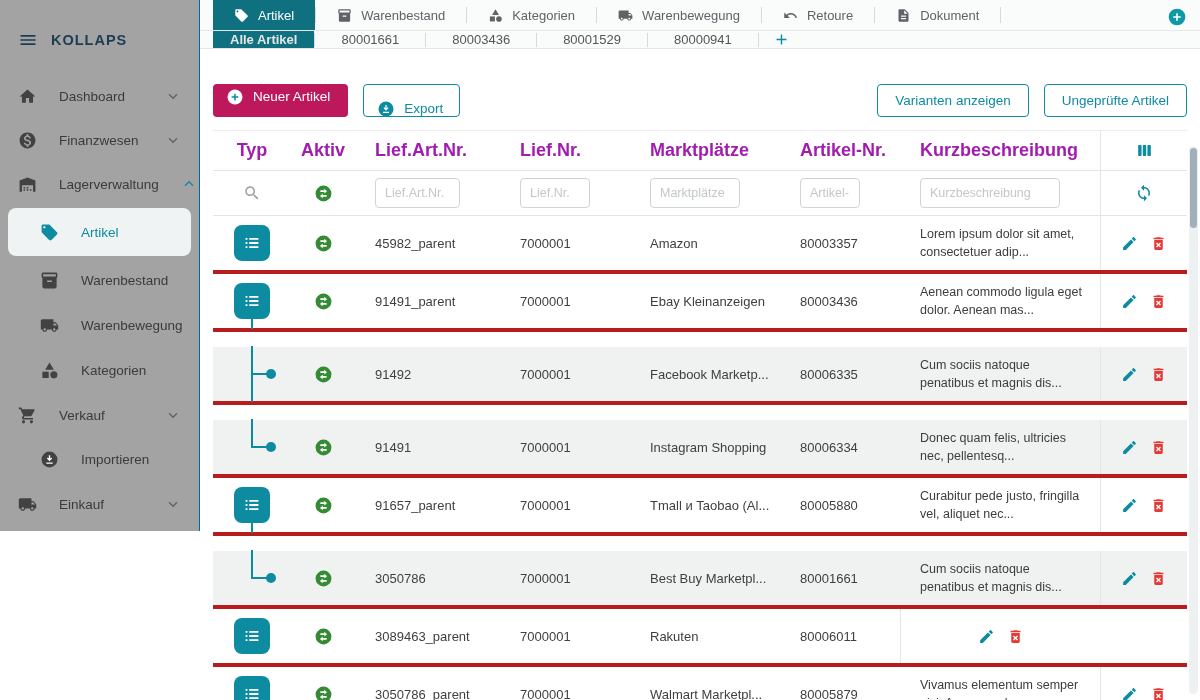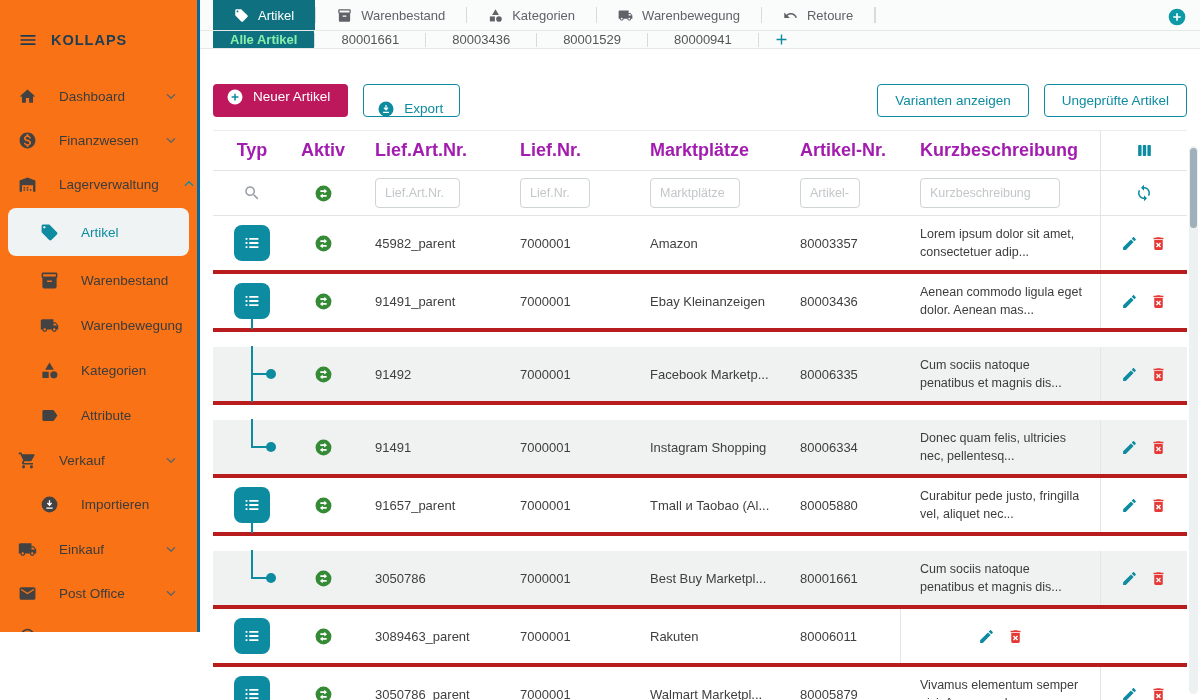--- a/index.html
+++ b/index.html
@@ -1,21 +1,21 @@
 <!DOCTYPE html>
 <html><head>
 <meta charset="utf-8">
 <style>
   * { margin:0; padding:0; box-sizing:border-box; }
   html,body { width:1200px; height:700px; overflow:hidden; }
   body { font-family:"Liberation Sans","DejaVu Sans",sans-serif; background:#fff; color:#3a3a3a; }
   .app { display:flex; width:1200px; height:700px; position:relative; }
 
   
-  .sidebar { width:200px; height:632px; background:#f97316; border-right:3px solid #0369a1; flex:0 0 200px; overflow:hidden; }
+  .sidebar { width:200px; height:531px; background:#a3a3a3; border-right:1px solid #0369a1; flex:0 0 200px; overflow:hidden; }
   .side-header { display:flex; align-items:center; gap:13px; padding:30px 18px 10px 18px; }
   .burger { width:20px; height:20px; color:#1d3d52; cursor:pointer; }
   .burger svg { width:20px; height:20px; fill:currentColor; }
   .brand { font-size:14.5px; font-weight:bold; letter-spacing:1px; color:#1d3d52; }
   .nav { margin-top:14px; }
   .nav-item { display:flex; align-items:center; gap:22px; height:44px; padding:0 18px; cursor:pointer; color:#3b3b3b; font-size:13.5px; }
   .nav-item .nav-ic { width:19px; height:19px; color:#424242; flex:0 0 19px; display:flex; align-items:center; }
   .nav-item .nav-ic svg { width:19px; height:19px; fill:currentColor; }
   .nav-item .nav-label { flex:1; white-space:nowrap; }
   .nav-item .nav-chev { width:16px; height:16px; color:#5f6368; }
@@ -32,21 +32,21 @@
   .wtab { height:30px; display:flex; align-items:center; gap:9px; padding:0 21px; font-size:13px; color:#5f6368; cursor:pointer; white-space:nowrap; }
   .wtab .tab-ic { width:15px; height:15px; display:flex; }
   .wtab .tab-ic svg { width:15px; height:15px; fill:currentColor; }
   .wtab.active { background:#0f7180; color:#fff; }
   .tab-sep { width:1px; height:16px; background:#d8dadb; margin-bottom:7px; }
   .addbtn { position:absolute; right:13px; top:7px; width:20px; height:20px; color:#0d9aa6; cursor:pointer; }
   .addbtn svg { width:20px; height:20px; }
 
   .tabbar2 { height:30px; background:#fafbfb; border-bottom:1px solid #e6e8e8; display:flex; align-items:stretch; padding-left:13px; }
   .stab { display:flex; align-items:center; padding:0 26px; font-size:13px; color:#555; cursor:pointer; white-space:nowrap; }
-  .stab.active { background:#0f7180; color:#86efac; font-weight:bold; padding:0 17px; }
+  .stab.active { background:#0f7180; color:#e5e5e5; font-weight:bold; padding:0 17px; }
   .stab-sep { width:1px; height:14px; background:#d8dadb; align-self:center; }
   .subadd { display:flex; align-items:center; margin-left:14px; color:#0d8ba1; cursor:pointer; }
   .subadd svg { width:17px; height:17px; fill:currentColor; }
 
   .content { flex:1; background:#fff; position:relative; }
   .toolbar { display:flex; align-items:center; padding:35px 13px 0 13px; gap:15px; }
   .btn { height:33px; border-radius:4px; display:flex; align-items:center; gap:9px; font-size:13.5px; cursor:pointer; border:none; font-family:inherit; }
   .btn-primary { background:#be185d; color:#fff; padding:0 18px 8px 13px; font-weight:500; }
   .btn-primary svg { width:18px; height:18px; }
   .btn-outline { background:#fff; border:1px solid #0d8ba1; color:#0d8ba1; padding:16px 16px 0 13px; }
@@ -172,28 +172,20 @@
         <div class="nav-item sub">
           <span class="nav-ic">
             <svg viewBox="0 0 24 24">
               <path d="M12 2l-5.5 9h11L12 2z"></path>
               <circle cx="17.5" cy="17.5" r="4.5"></circle>
               <path d="M3 13.5h8v8H3z"></path>
             </svg>
           </span>
           <span class="nav-label">Kategorien</span>
         </div>
-        <div class="nav-item sub">
-          <span class="nav-ic">
-            <svg viewBox="0 0 24 24">
-              <path d="M17.6 5.8C17.3 5.3 16.7 5 16 5H5C3.9 5 3 5.9 3 7v10c0 1.1.9 2 2 2h11c.7 0 1.3-.3 1.6-.8L22 12l-4.4-6.2z"></path>
-            </svg>
-          </span>
-          <span class="nav-label">Attribute</span>
-        </div>
         <div class="nav-item">
           <span class="nav-ic">
             <svg viewBox="0 0 24 24">
               <path d="M7 18c-1.1 0-2 .9-2 2s.9 2 2 2 2-.9 2-2-.9-2-2-2zM1 2v2h2l3.6 7.6-1.4 2.4c-.1.3-.2.6-.2 1 0 1.1.9 2 2 2h12v-2H7.4c-.1 0-.2-.1-.2-.2v-.1l.9-1.7h7.4c.8 0 1.4-.4 1.8-1l3.6-6.5c.1-.2.1-.3.1-.5 0-.6-.4-1-1-1H5.2L4.3 2H1zm16 16c-1.1 0-2 .9-2 2s.9 2 2 2 2-.9 2-2-.9-2-2-2z"></path>
             </svg>
           </span>
           <span class="nav-label">Verkauf</span>
           <span class="nav-chev "><svg viewBox="0 0 24 24">
               <path d="M6 9.5l6 6 6-6" fill="none" stroke="currentColor" stroke-width="2"></path>
             </svg></span>
@@ -287,20 +279,28 @@
           <span class="tab-sep"></span>
           <div class="wtab">
             <span class="tab-ic">
               <svg viewBox="0 0 24 24">
                 <path d="M12.5 8c-2.7 0-5.1 1-6.9 2.6L2 7v9h9l-3.6-3.6c1.4-1.2 3.1-1.9 5.1-1.9 3.5 0 6.6 2.3 7.6 5.5l2.4-.8C21.1 11 17.2 8 12.5 8z"></path>
               </svg>
             </span>
             <span>Retoure</span>
           </div>
           <span class="tab-sep"></span>
+          <div class="wtab">
+            <span class="tab-ic">
+              <svg viewBox="0 0 24 24">
+                <path d="M14 2H6c-1.1 0-2 .9-2 2v16c0 1.1.9 2 2 2h12c1.1 0 2-.9 2-2V8l-6-6zm2 16H8v-2h8v2zm0-4H8v-2h8v2zm-3-5V3.5L18.5 9H13z"></path>
+              </svg>
+            </span>
+            <span>Dokument</span>
+          </div>
           <span class="tab-sep"></span>
         </div>
       <span class="addbtn">
         <svg viewBox="0 0 24 24">
             <circle cx="12" cy="12" r="10" fill="currentColor"></circle>
             <path d="M12 7.5v9M7.5 12h9" stroke="#fff" stroke-width="2" fill="none"></path>
           </svg>
       </span>
     </div>
 

